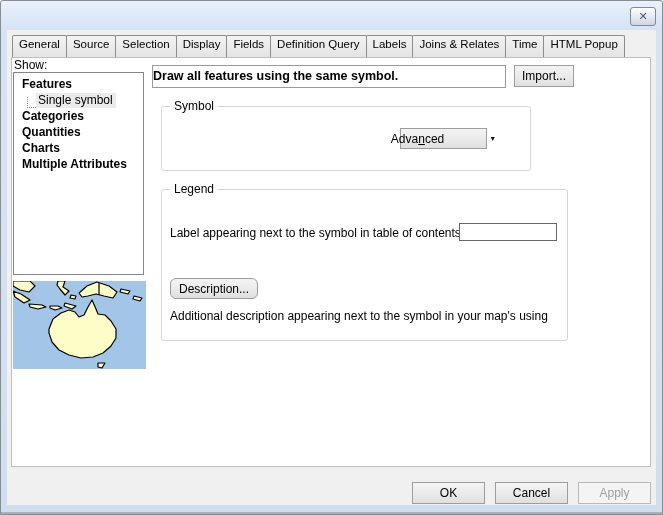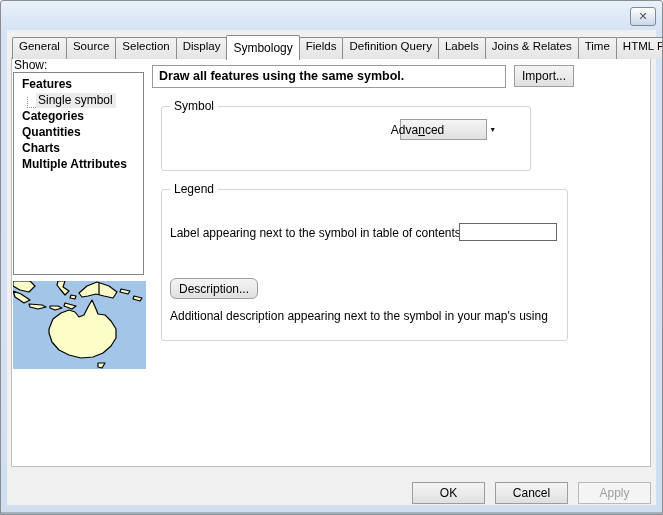--- a/index.html
+++ b/index.html
@@ -54,36 +54,36 @@
   .tree-item { font-weight:bold; padding:1px 0 1px 8px; line-height:14px; cursor:default; }
   .tree-row { display:flex; align-items:flex-end; height:16px; }
   .connector { display:inline-block; width:9px; height:11px; margin-left:13px; border-left:1px dotted #888; border-bottom:1px dotted #888; }
   .tree-leaf { font-weight:normal; padding:0 3px 1px 2px; line-height:14px; background:#ebebeb; cursor:default;margin-top:22px; }
 
   .map-box { left:12px; top:280px; width:133px; height:88px; z-index:2; }
   .map-box svg { display:block; }
 
   
   .header-box { left:151px; top:64px; width:354px; height:23px; background:#fff; border:1px solid #9a9a9a; z-index:2;
-    font-weight:bold; font-size:12.5px; line-height:21px; padding-left:6px; }
+    font-weight:bold; font-size:12.5px; line-height:21px; }
   .btn {
     border:1px solid #9d9d9d; background:linear-gradient(180deg,#f4f4f4,#eaeaea 55%,#dfdfdf);
     text-align:center; font-size:12px; color:#000; cursor:default; z-index:2;
     display:flex; align-items:center; justify-content:center;
   }
   .import-btn { left:513px; top:64px; width:60px; height:22px; }
 
   
   .groupbox { border:1px solid #d5d5d5; border-radius:3px; background:#fff; z-index:2; }
   .symbol-group { left:160px; top:105px; width:370px; height:65px; }
   .legend-group { left:160px; top:188px; width:407px; height:152px; }
   .group-title { position:absolute; top:-8px; left:8px; background:#fff; padding:0 4px; font-size:12px; line-height:14px; }
 
   .symbol-preview { left:227px; top:118px; width:88px; height:45px; background:#e3e3e3; border:1px solid #a6a6a6; }
-  .advanced-btn { left:399px; top:118px; width:87px; height:21px;gap:35px; }
+  .advanced-btn { left:399px; top:127px; width:87px; height:21px;gap:35px; }
   .advanced-btn .mnemonic { text-decoration:underline; }
   .drop-arrow { font-size:7px; margin-left:10px; color:#111; }
 
   .legend-caption { left:169px; top:225px; z-index:2; }
   .legend-input { left:458px; top:222px; width:98px; height:18px; border:1px solid #696969; background:#fff; z-index:2;
     font-family:"Liberation Sans",sans-serif; font-size:12px; padding:0 3px; }
   .description-btn { left:169px; top:277px; width:88px; height:21px;border-radius:6px; }
   .additional-caption { left:169px; top:308px; z-index:2; }
 
   
@@ -103,21 +103,20 @@
     </div>
   </div>
 
   <div class="client"></div>
 
   <div class="tabs">
     <div class="tab">General</div>
     <div class="tab">Source</div>
     <div class="tab">Selection</div>
     <div class="tab">Display</div>
-    <div class="tab active">Symbology</div>
     <div class="tab">Fields</div>
     <div class="tab">Definition Query</div>
     <div class="tab">Labels</div>
     <div class="tab">Joins &amp; Relates</div>
     <div class="tab">Time</div>
     <div class="tab">HTML Popup</div>
   </div>
 
   <div class="page abs"></div>
 

